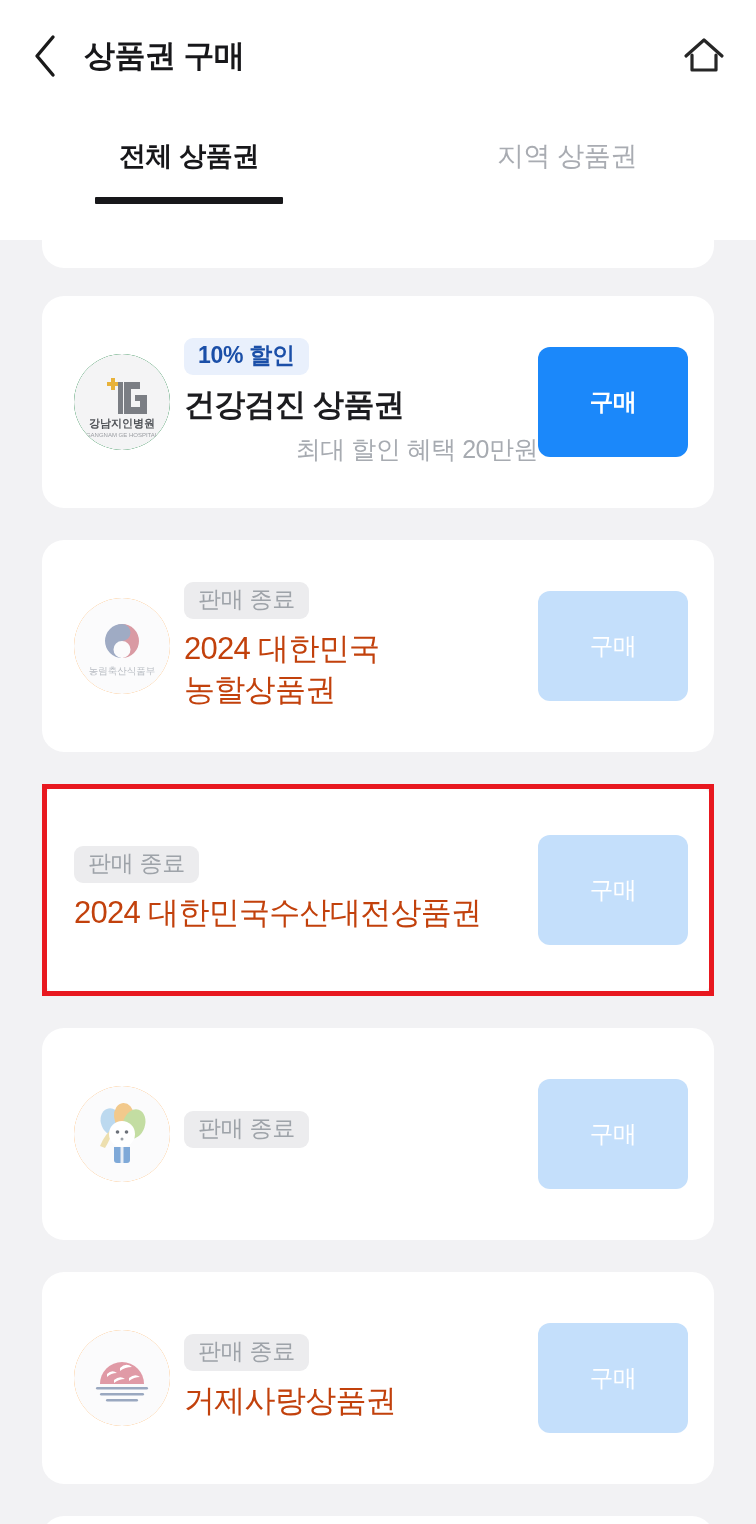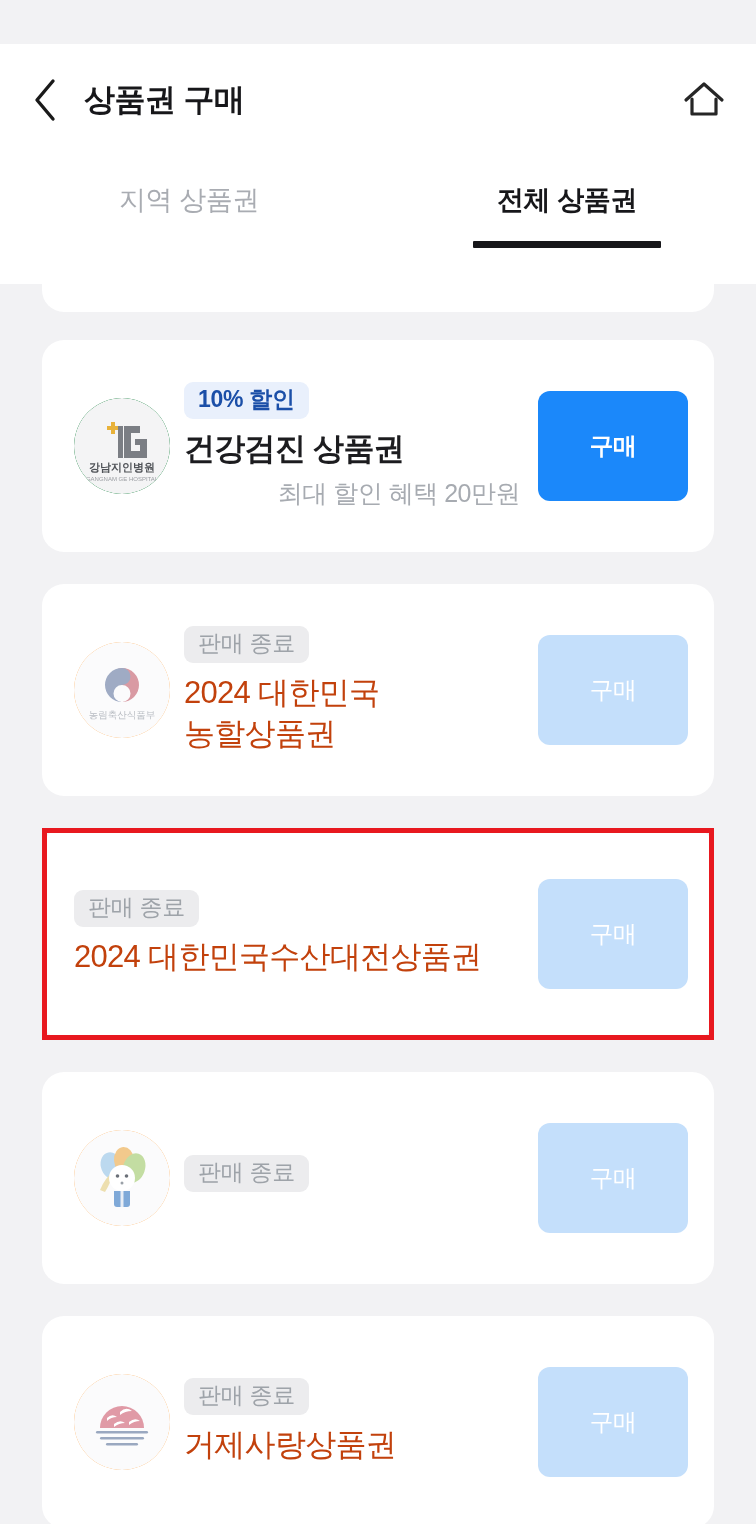--- a/index.html
+++ b/index.html
@@ -22,21 +22,20 @@
     background: #ffffff;
     height: 240px;
     position: relative;
   }
 
   .nav-bar {
     height: 112px;
     display: flex;
     align-items: center;
     padding: 0 28px 0 22px;
-    margin-top: 44px;
   }
 
   .back-icon {
     width: 46px;
     height: 46px;
     display: flex;
     align-items: center;
     justify-content: center;
     flex: 0 0 auto;
     cursor: pointer;
@@ -143,21 +142,20 @@
     overflow: hidden;
     margin-right: 14px;
   }
   .card-logo svg { display: block; }
 
   .card.dim .card-logo { background: #fdba74; }
 
   .card-body {
     flex: 1 1 auto;
     min-width: 0;
-    padding-right: 18px;
   }
 
   .badge {
     display: inline-block;
     border-radius: 9px;
     padding: 6px 14px 8px;
     font-size: 23px;
     line-height: 1;
     letter-spacing: -0.3px;
     margin-bottom: 10px;
@@ -257,28 +255,28 @@
       <svg width="44" height="42" viewBox="0 0 44 42" fill="none">
         <path d="M4 21 L22 5 L40 21" stroke="#262626" stroke-width="3.2" stroke-linecap="round" stroke-linejoin="round"></path>
         <path d="M10 20 L10 35 L34 35 L34 20" stroke="#262626" stroke-width="3.2" stroke-linecap="round" stroke-linejoin="round"></path>
       </svg>
     </div>
 
   </div>
 
   <div class="tabs">
 
-    <div class="tab">
-      <span class="tab-label">지역 상품권</span>
-
-    </div>
-
     <div class="tab active">
       <span class="tab-label">전체 상품권</span>
       <span class="tab-underline"></span>
+    </div>
+
+    <div class="tab">
+      <span class="tab-label">지역 상품권</span>
+
     </div>
 
   </div>
 
 </div>
 
 <div class="list">
 
   <div class="card-partial-top"></div>
 

